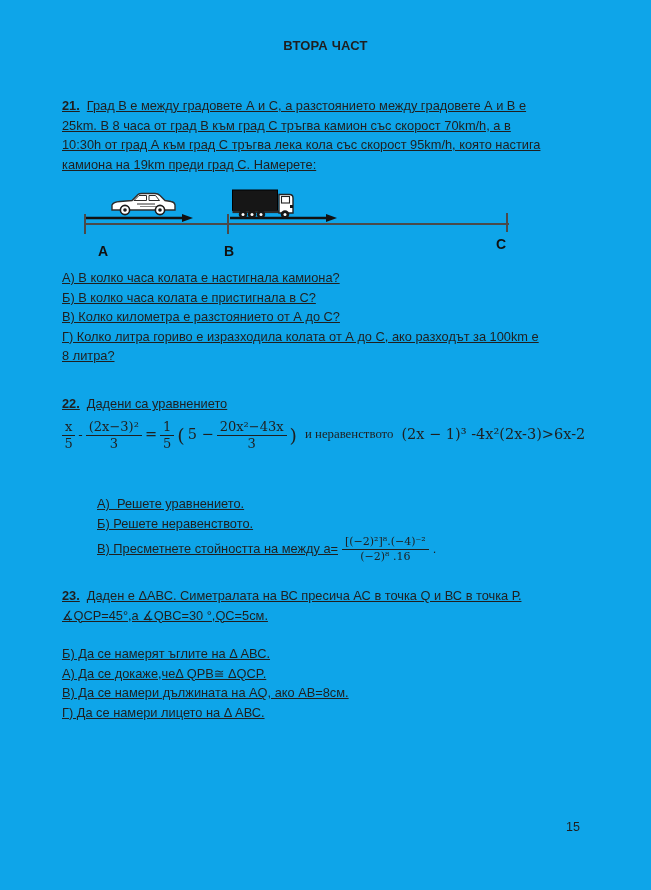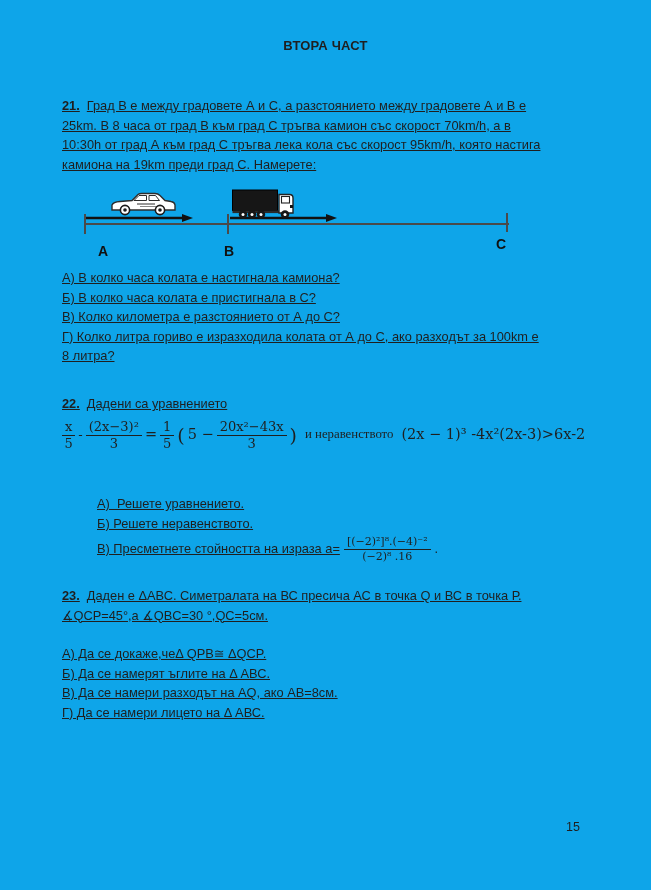--- a/index.html
+++ b/index.html
@@ -127,36 +127,36 @@
       </span>
     <span class="bigpar">)</span>
     <span class="txt" style="font-family:Liberation Serif, serif;">и неравенството</span>
     <span class="mid15">(2x − 1)³ -4x²(2x-3)&gt;6x-2</span>
   </div>
 
   <div class="block indent" style="top:494px;">
     <div class="pline">А)  Решете уравнението.</div>
     <div class="pline">Б) Решете неравенството.</div>
     <div class="vrow" style="margin-top:3px;">
-      <span class="pline">В) Пресметнете стойността на израза a=</span>
+      <span class="pline">В) Пресметнете стойността на между a=</span>
       <span class="frac">
           <span class="fn">[(−2)²]⁸.(−4)⁻²</span>
           <span class="fd">(−2)⁸ .16</span>
         </span>
       <span>.</span>
     </div>
   </div>
 
   <div class="block" style="top:586px;">
     <div class="pline"><span class="num">23.</span><span>Даден е ΔАВС. Симетралата на ВС пресича АС в точка Q и ВС в точка Р.</span></div>
     <div class="pline">∡QCP=45°,а ∡QBC=30 °,QC=5см.</div>
   </div>
 
   <div class="block" style="top:644px;">
+    <div class="pline">Б) Да се намерят ъглите на Δ АВС.</div>
     <div class="pline">А) Да се докаже,чеΔ QPB≅ ΔQCP.</div>
-    <div class="pline">Б) Да се намерят ъглите на Δ АВС.</div>
-    <div class="pline">В) Да се намери разходът на AQ, ако АВ=8см.</div>
+    <div class="pline">В) Да се намери дължината на AQ, ако АВ=8см.</div>
     <div class="pline">Г) Да се намери лицето на Δ АВС.</div>
   </div>
 
   <div class="pagenum">15</div>
 
 </div>
 
 </body></html>

